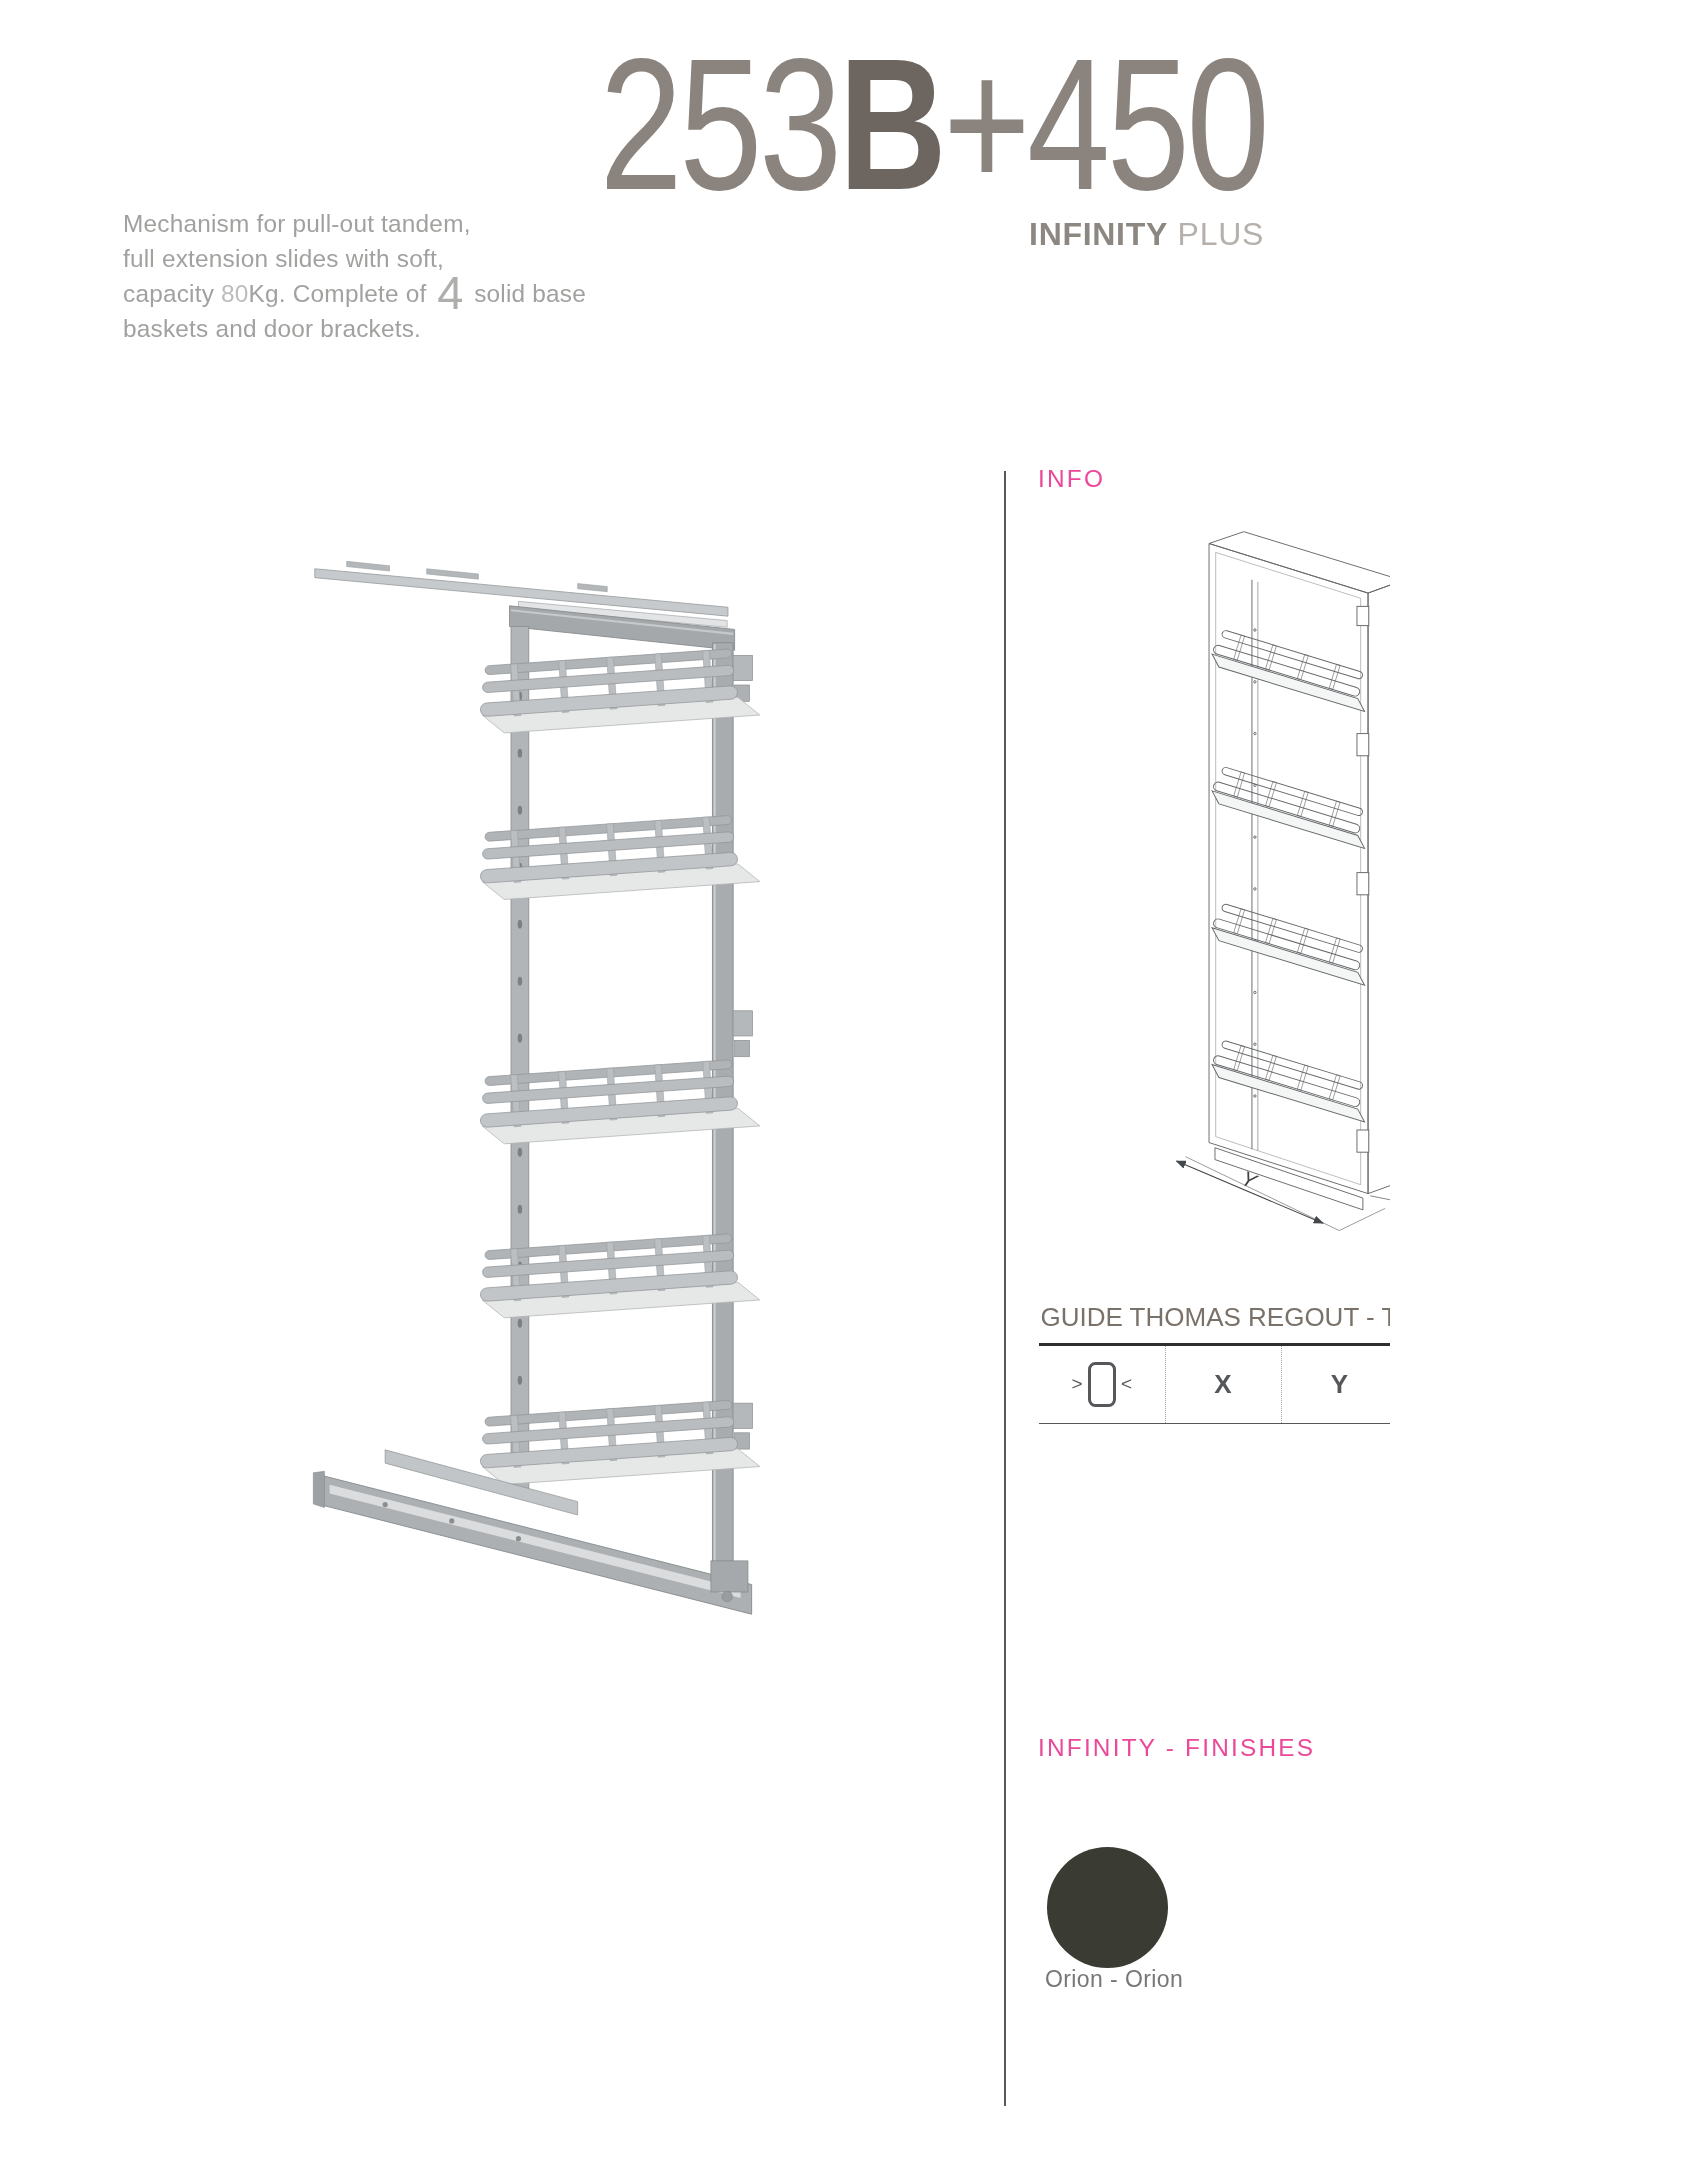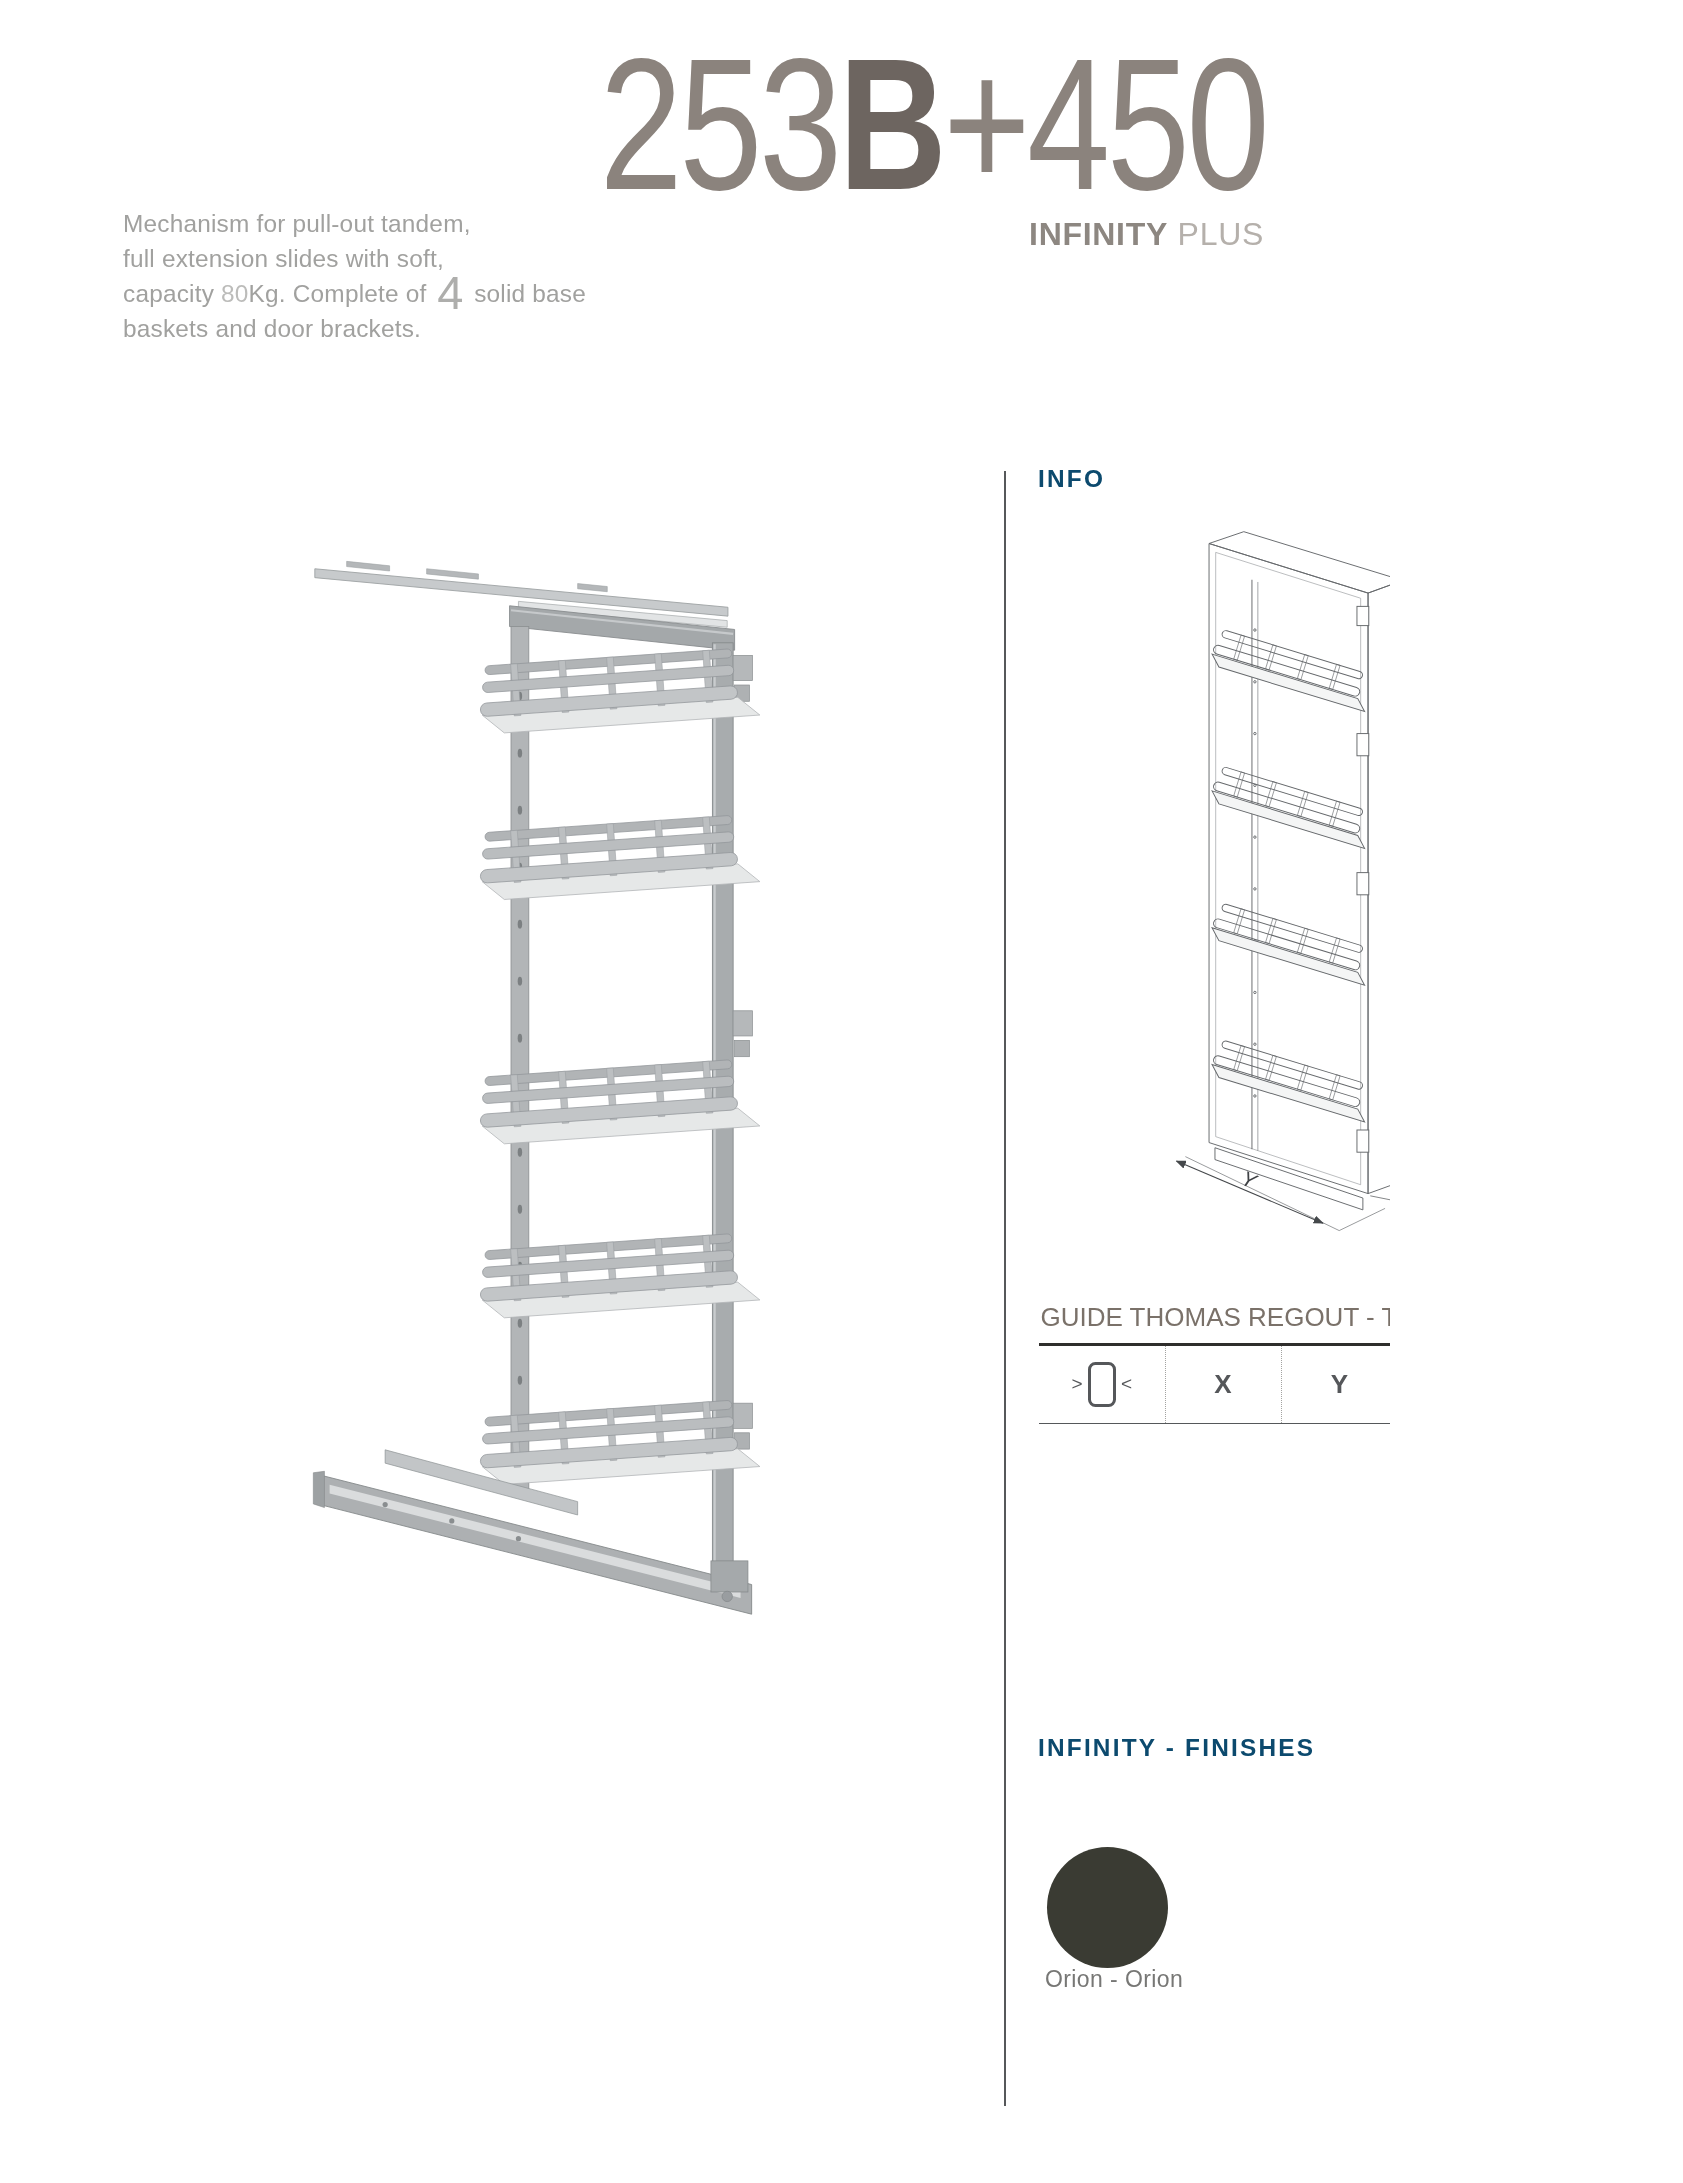--- a/index.html
+++ b/index.html
@@ -16,21 +16,21 @@
   .brand .b2{font-weight:400;color:#b5b0ab;}
 
   
   .desc{position:absolute;left:123px;top:206px;margin:0;font-size:24.4px;line-height:35px;
         color:#a1a19f;font-weight:300;letter-spacing:0.2px;}
   .desc .num80{color:#bcbcba;}
   .desc .big4{font-size:47px;color:#aeaeac;font-weight:200;line-height:0;vertical-align:-6.7px;padding:0 3.7px;}
 
   
   .vdivider{position:absolute;left:1004px;top:471px;width:2.2px;height:1635px;background:#56585a;}
-  .sec-heading{position:absolute;font-size:24.4px;color:#0c4a6e;font-weight:700;letter-spacing:2.2px;white-space:nowrap;}
+  .sec-heading{position:absolute;font-size:24.4px;color:#ec4899;font-weight:400;letter-spacing:2.2px;white-space:nowrap;}
   #info-heading{left:1038px;top:465px;}
   #fin-heading{left:1038px;top:1734px;}
 
   
   .product-fig{position:absolute;left:163px;top:474px;width:622px;height:1155px;}
   .tech-fig{position:absolute;left:1141px;top:511px;width:355px;height:741px;}
 
   
   .spec{position:absolute;left:1039px;top:1302px;width:583px;}
   .spec-title{font-size:26px;color:#7a7169;font-weight:500;white-space:nowrap;margin:0 0 9.6px 1.5px;}

